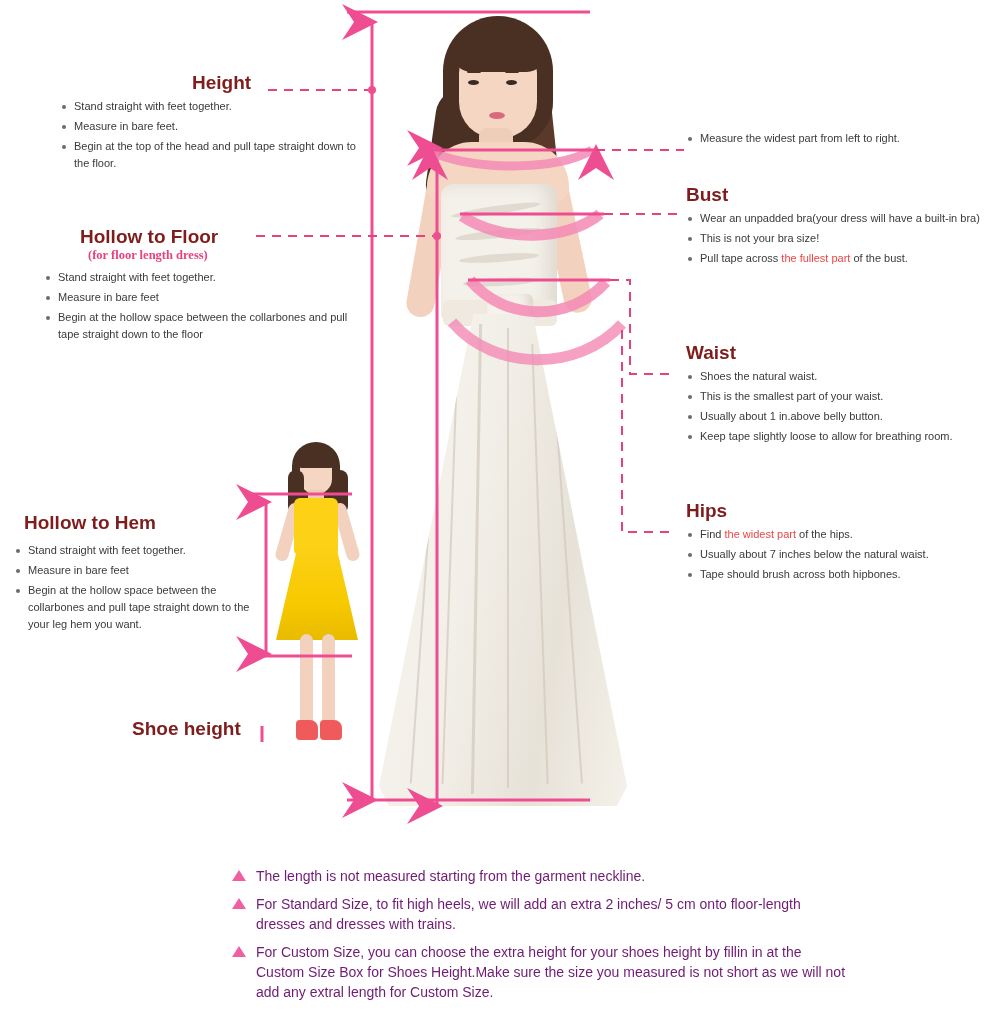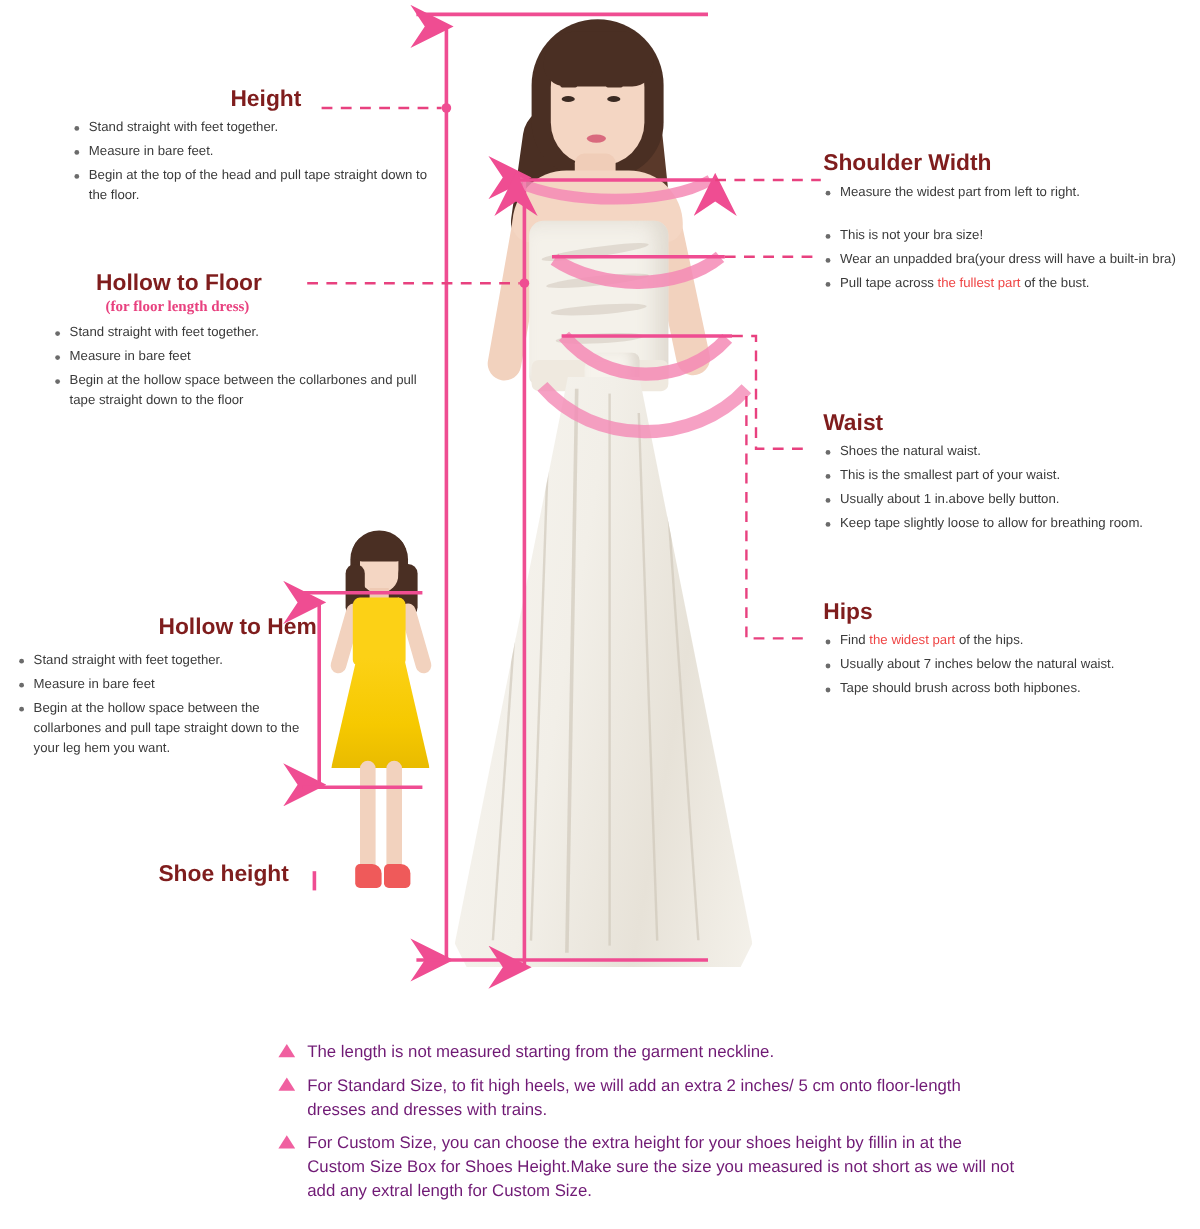--- a/index.html
+++ b/index.html
@@ -332,43 +332,43 @@
     <div class="heading" style="margin-left:36px;">Hollow to Floor</div>
     <div class="subheading" style="margin-left:44px;font-family:Liberation Serif, serif;">(for floor length dress)</div>
     <ul class="bullets" style="margin-top:6px;">
       <li>Stand straight with feet together.</li>
       <li>Measure in bare feet</li>
       <li>Begin at the hollow space between the collarbones and pull tape straight down to the floor</li>
     </ul>
   </div>
 
   <div class="block" style="left:14px; top:512px; width:250px;">
-    <div class="heading" style="margin-left:10px;text-align:right;">Hollow to Hem</div>
+    <div class="heading" style="margin-left:10px;">Hollow to Hem</div>
     <ul class="bullets" style="margin-top:8px;">
       <li>Stand straight with feet together.</li>
       <li>Measure in bare feet</li>
       <li>Begin at the hollow space between the collarbones and pull tape straight down to the your leg hem  you want.</li>
     </ul>
   </div>
 
   <div class="block" style="left:132px; top:718px;">
     <div class="heading">Shoe height</div>
   </div>
 
   <div class="block" style="left:686px; top:126px; width:310px;">
-    <div class="heading">Shoulder Width</div>
     <ul class="bullets">
       <li>Measure the widest part from left to right.</li>
     </ul>
   </div>
 
   <div class="block" style="left:686px; top:184px; width:314px;">
+    <div class="heading">Bust</div>
     <ul class="bullets">
+      <li>Wear an unpadded bra(your dress will have a built-in bra)</li>
       <li>This is not your bra size!</li>
-      <li>Wear an unpadded bra(your dress will have a built-in bra)</li>
       <li><span>Pull tape across </span><span class="pink-em">the fullest part</span><span> of the bust.</span></li>
     </ul>
   </div>
 
   <div class="block" style="left:686px; top:342px; width:300px;">
     <div class="heading">Waist</div>
     <ul class="bullets">
       <li>Shoes the natural waist.</li>
       <li>This is the smallest part of your waist.</li>
       <li>Usually about 1 in.above belly button.</li>

